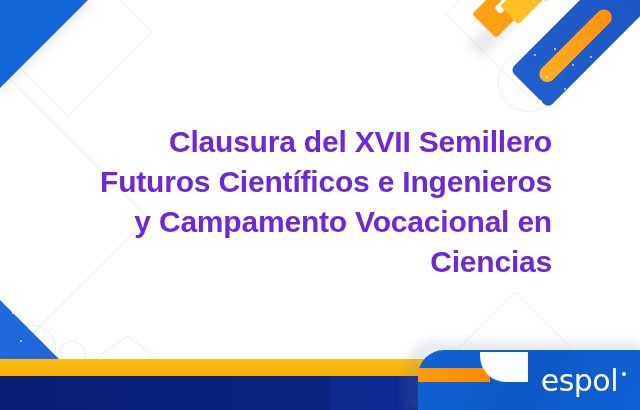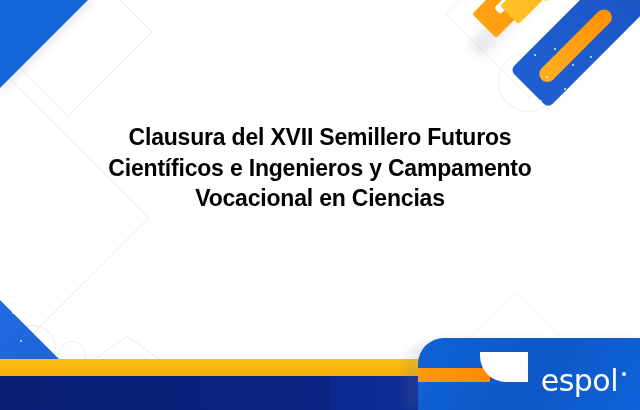--- a/index.html
+++ b/index.html
@@ -201,21 +201,21 @@
     background:linear-gradient(90deg,#0b2482 0%, #0d2a91 55%, #11369f 100%);
   }
   .band-navy-shade {
     position:absolute; left:0; width:330px; top:376px; bottom:0;
     background:linear-gradient(90deg,#0a1f73 0%, #0b2482 100%);
   }
 
   
   .logo-banner {
     position:absolute; right:0; bottom:0;
-    width:222px; height:72px;
+    width:222px; height:60px;
     background:linear-gradient(120deg,#1063d6 0%, #0d57c6 50%, #0f62d8 100%);
     border-top-left-radius:26px;
   }
   .logo-banner-shadow {
     position:absolute; right:0; bottom:0;
     width:236px; height:70px;
     border-top-left-radius:30px;
     background:rgba(110,125,150,.15);
     filter:blur(4px);
   }
@@ -242,23 +242,23 @@
     position:absolute; right:14px; bottom:34px;
     width:4px; height:4px; border-radius:50%;
     background:#ffffff;
   }
 
   
   .title {
     position:absolute;
     left:88px; width:464px;
     top:122px;
-    text-align:center;
-    color:#000000;
-    font-size:23px;
+    text-align:right;
+    color:#6d28d9;
+    font-size:30px;
     font-weight:bold;
     line-height:1.33;
     letter-spacing:-0.2px;
   }
 </style>
 </head>
 <body>
 
 <div id="card">
 

